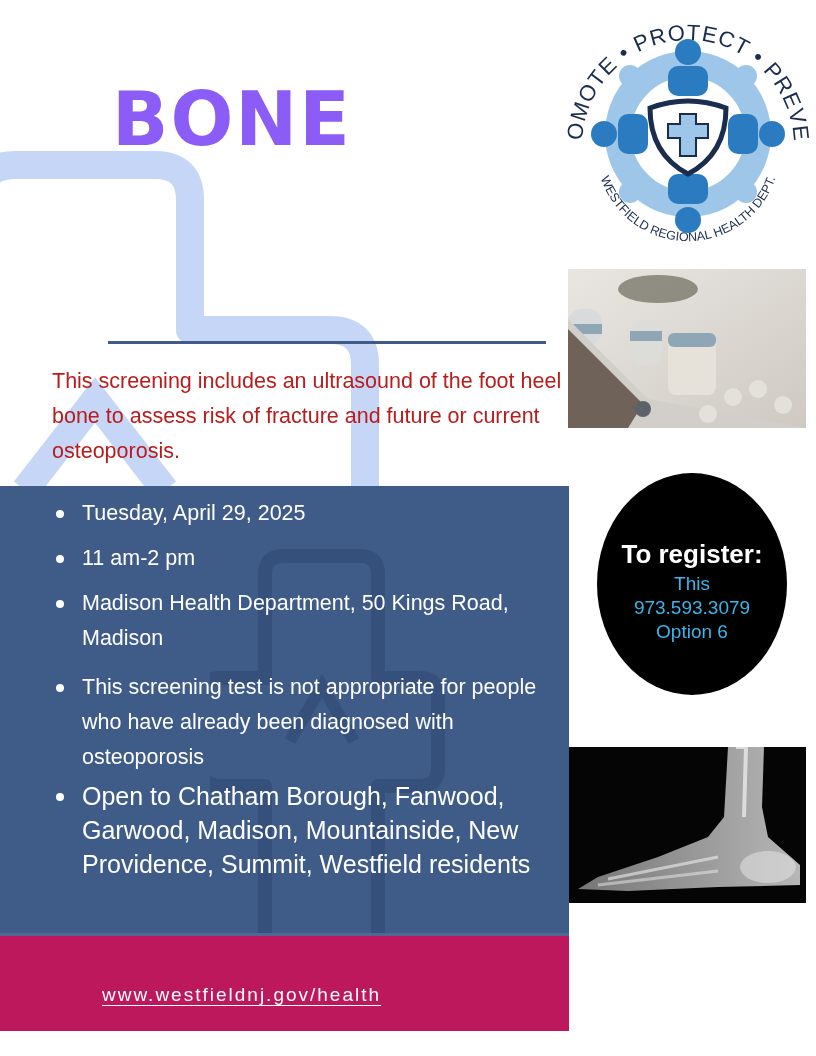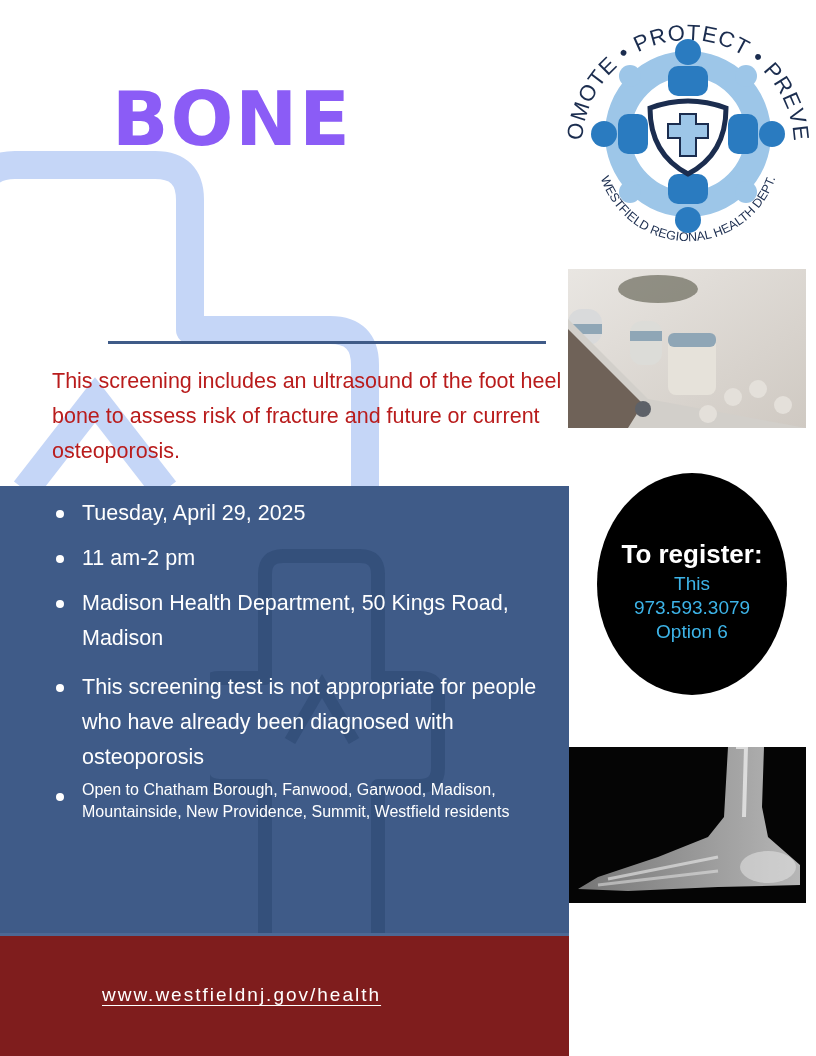--- a/index.html
+++ b/index.html
@@ -38,21 +38,21 @@
     .bullets li {
       position: relative; padding-left: 30px; color: #ffffff; font-size: 21.5px; line-height: 35px;
       margin-bottom: 10px;
     }
     .bullets li .dot {
       position: absolute; left: 4px; top: 14px; width: 8px; height: 8px; border-radius: 50%; background: #ffffff;
     }
     .bullets li.small-gap { margin-bottom: 4px; }
 
     
-    .footer { left: 0; top: 933px; width: 569px; height: 123px; background: #7f1d1d; z-index: 1; border-top: 3px solid #4d6894; box-sizing: border-box; }
+    .footer { left: 0; top: 933px; width: 569px; height: 98px; background: #be185d; z-index: 1; border-top: 3px solid #4d6894; box-sizing: border-box; }
     .footer-link {
       position: absolute; left: 102px; top: 48px; color: #ffffff; font-size: 19px; letter-spacing: 2px;
       text-decoration: underline; text-underline-offset: 4px;
     }
 
     
     .logo { left: 560px; top: 6px; width: 256px; height: 252px; }
     .photo { left: 568px; top: 269px; width: 238px; height: 159px; overflow: hidden; }
     .register {
       left: 597px; top: 473px; width: 190px; height: 222px; border-radius: 50%; background: #000000;
@@ -80,21 +80,21 @@
 <div class="abs panel">
   <svg class="panel-cross" viewBox="0 0 240 420">
     <path d="M 55 420 L 55 240 L 10 240 Q -8 240 -8 222 L -8 150 Q -8 132 10 132 L 55 132 L 55 28 Q 55 10 73 10 L 150 10 Q 168 10 168 28 L 168 132 L 210 132 Q 228 132 228 150 L 228 222 Q 228 240 210 240 L 168 240 L 168 420" fill="none" stroke="#34507b" stroke-width="14" stroke-linejoin="round"></path>
     <path d="M 80 195 L 112 140 L 144 195" fill="none" stroke="#34507b" stroke-width="12"></path>
   </svg>
   <ul class="bullets">
     <li><span class="dot"></span><span>Tuesday, April 29, 2025</span></li>
     <li><span class="dot"></span><span>11 am-2 pm</span></li>
     <li style="margin-bottom:14px"><span class="dot"></span><span>Madison Health Department, 50 Kings Road, Madison</span></li>
     <li class="small-gap"><span class="dot"></span><span>This screening test is not appropriate for people who have already been diagnosed with osteoporosis</span></li>
-    <li style="font-size:16px; line-height:22px"><span class="dot"></span><span>Open to Chatham Borough, Fanwood, Garwood, Madison, Mountainside, New Providence, Summit, Westfield residents</span></li>
+    <li style="font-size:25px; line-height:34px"><span class="dot"></span><span>Open to Chatham Borough, Fanwood, Garwood, Madison, Mountainside, New Providence, Summit, Westfield residents</span></li>
   </ul>
 </div>
 
 <div class="abs footer">
   <a class="footer-link">www.westfieldnj.gov/health</a>
 </div>
 
 <svg class="abs logo" viewBox="0 0 256 252">
   <defs>
     <path id="arcTop" d="M 22 140 A 106 106 0 0 1 234 140"></path>

